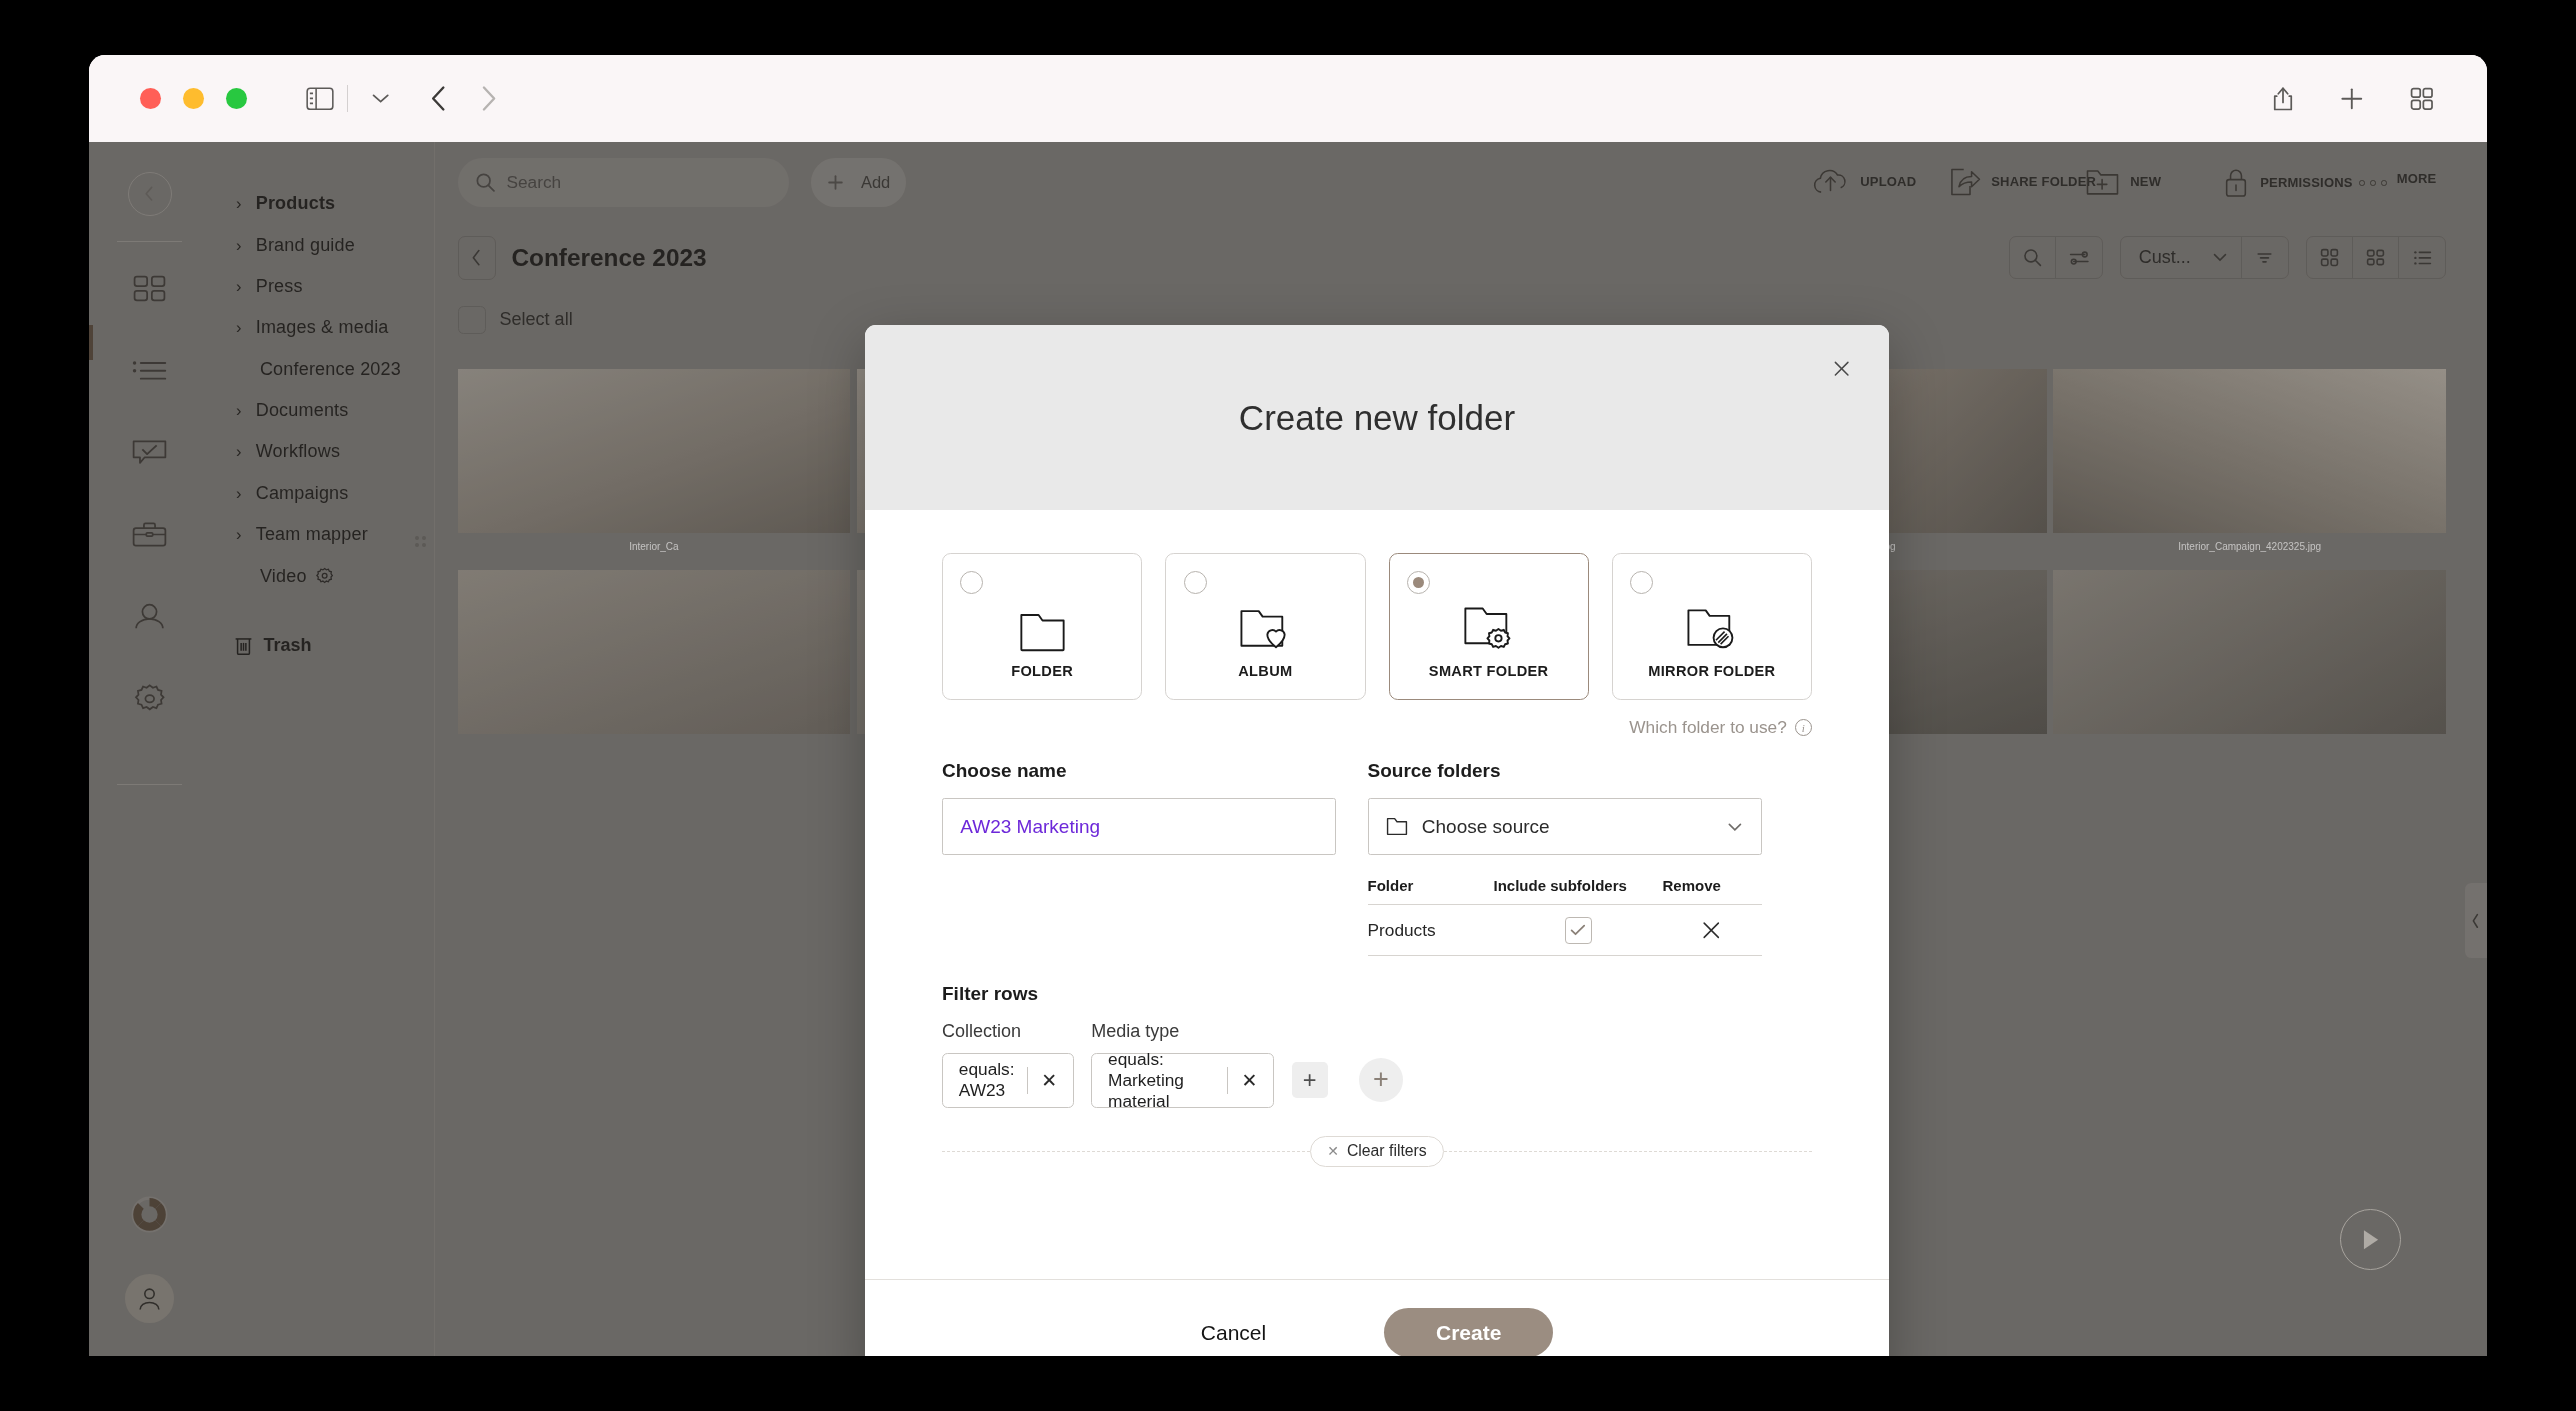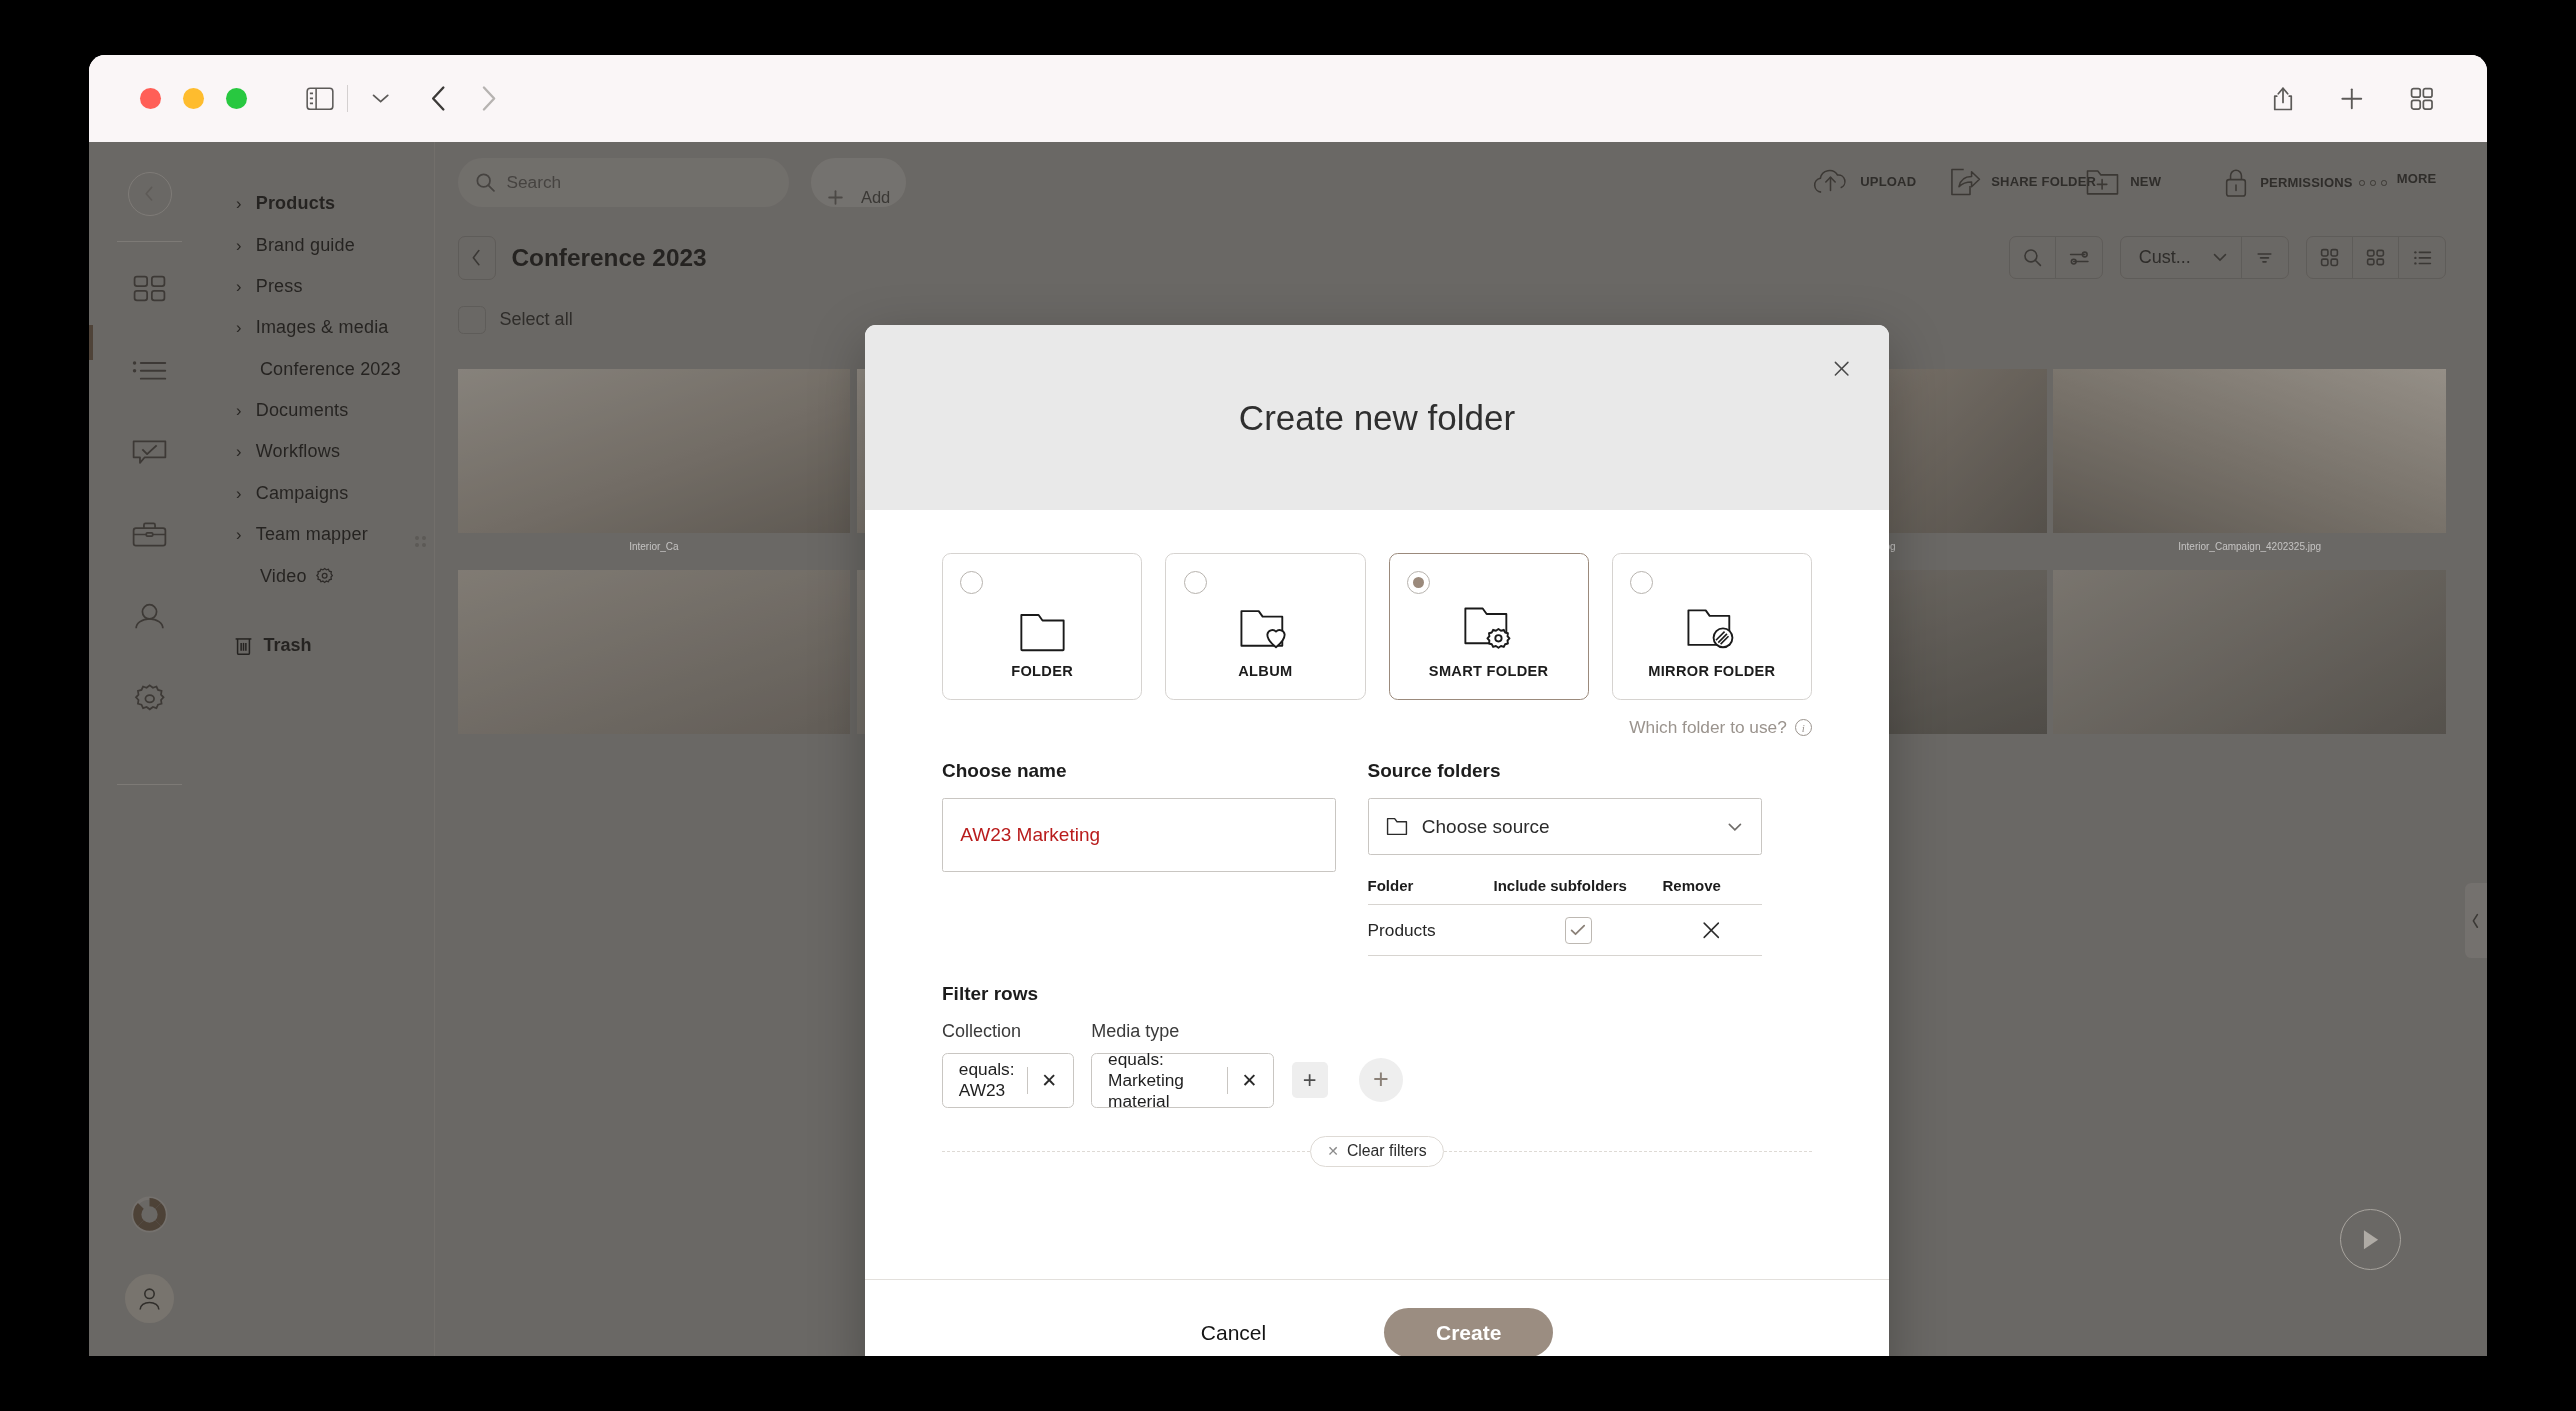--- a/index.html
+++ b/index.html
@@ -124,21 +124,21 @@
   }
   #global-search {
     width: 331px; height: 49px; border-radius: 24.4px;
     background: #8a8885; display: flex; align-items: center;
     padding: 0 17.3px; gap: 11px;
     color: #4c4a47; font-size: 17.3px;
   }
   #add-pill {
     width: 95px; height: 49px; border-radius: 24.4px;
     background: #8f8d8a; margin-left: 22px;
-    display: flex; align-items: flex-end; justify-content: center; gap: 16px;
+    display: flex; align-items: center; justify-content: center; gap: 16px;
   }
   .topbar-actions { margin-left: auto; display: flex; align-items: flex-start; padding-right: 41px; gap: 50px; }
   .topbar-action { display: flex; flex-direction: row; align-items: center; gap: 10.2px; width: 87px; }
   .topbar-action .ta-label { font-size: 13px; font-weight: 700; color: #2b2a28; letter-spacing: 0.2px; white-space: nowrap; }
 
   #breadcrumb-row {
     height: 69px; display: flex; align-items: center; padding-left: 23.6px; gap: 15.8px;
   }
   #crumb-back {
     width: 38px; height: 44px; border-radius: 7px; border: 1.2px solid #6f6d6a;
@@ -231,23 +231,23 @@
   #which-folder-icon {
     width: 17.3px; height: 17.3px; border-radius: 50%; border: 1.1px solid #9a938d;
     font-size: 11px; display: flex; align-items: center; justify-content: center;
     font-style: italic; font-family: "Liberation Serif", serif;
   }
 
   #form-columns { display: flex; gap: 31.5px; margin-top: 22px; }
   .form-col { width: 394px; }
   .field-label { font-size: 19px; font-weight: 700; color: #1c1c1c; margin-bottom: 15.8px; }
   #name-input {
-    width: 394px; height: 74px;
+    width: 394px; height: 57px;
     border: 1.2px solid #c9c6c2; border-radius: 2.4px;
-    font-size: 19px; color: #b91c1c;
+    font-size: 19px; color: #6d28d9;
     padding: 0 17.3px;
     font-family: "Liberation Sans", sans-serif;
     background: #fff;
   }
   #source-select {
     width: 394px; height: 57px;
     border: 1.2px solid #c9c6c2; border-radius: 2.4px;
     display: flex; align-items: center; gap: 14px;
     padding: 0 17.3px; font-size: 19px; color: #2b2b2b;
   }

